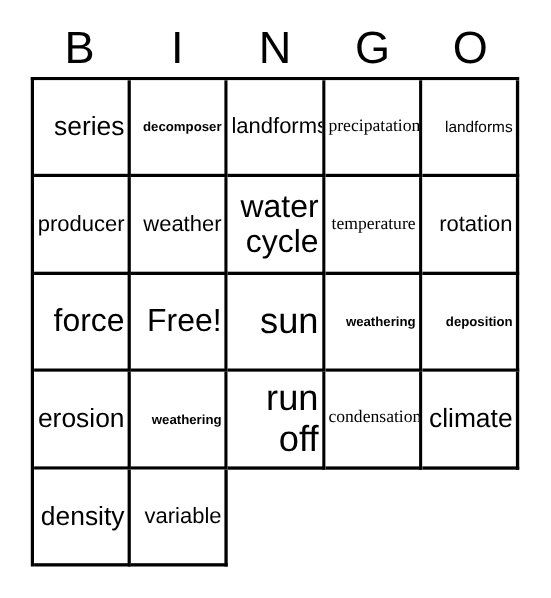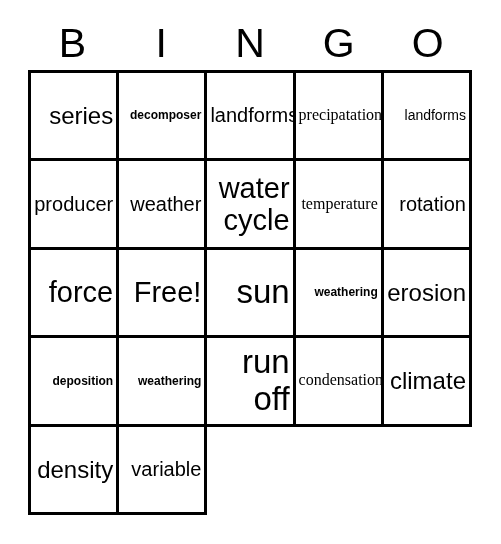--- a/index.html
+++ b/index.html
@@ -146,24 +146,24 @@
       <div class="bingo-cell">
         <span class="cell-text fs-xl">Free!</span>
       </div>
       <div class="bingo-cell">
         <span class="cell-text fs-xxl">sun</span>
       </div>
       <div class="bingo-cell">
         <span class="cell-text fs-xs">weathering</span>
       </div>
       <div class="bingo-cell">
-        <span class="cell-text fs-lg">erosion</span>
+        <span class="cell-text fs-xs">deposition</span>
       </div>
       <div class="bingo-cell">
-        <span class="cell-text fs-xs">deposition</span>
+        <span class="cell-text fs-lg">erosion</span>
       </div>
       <div class="bingo-cell">
         <span class="cell-text fs-xs">weathering</span>
       </div>
       <div class="bingo-cell">
         <span class="cell-text fs-xxl two-line">run
 off</span>
       </div>
       <div class="bingo-cell">
         <span class="cell-text fs-xxs">condensation</span>

